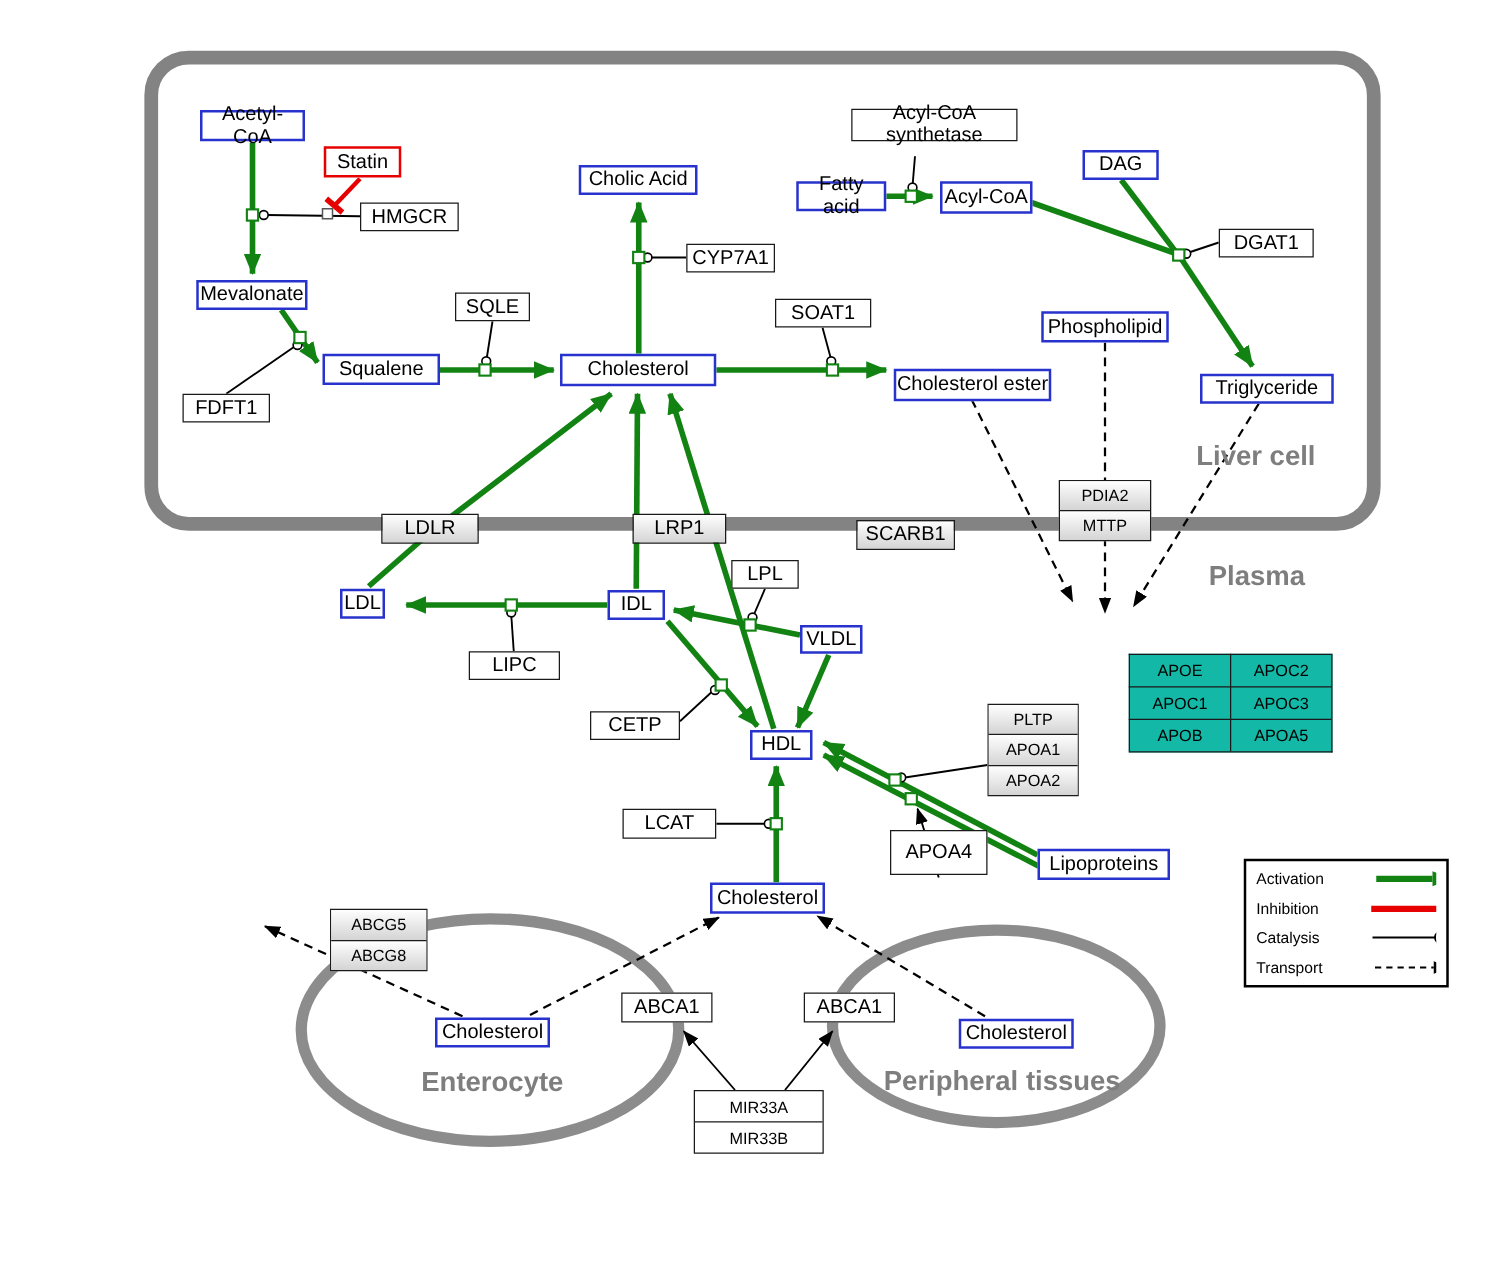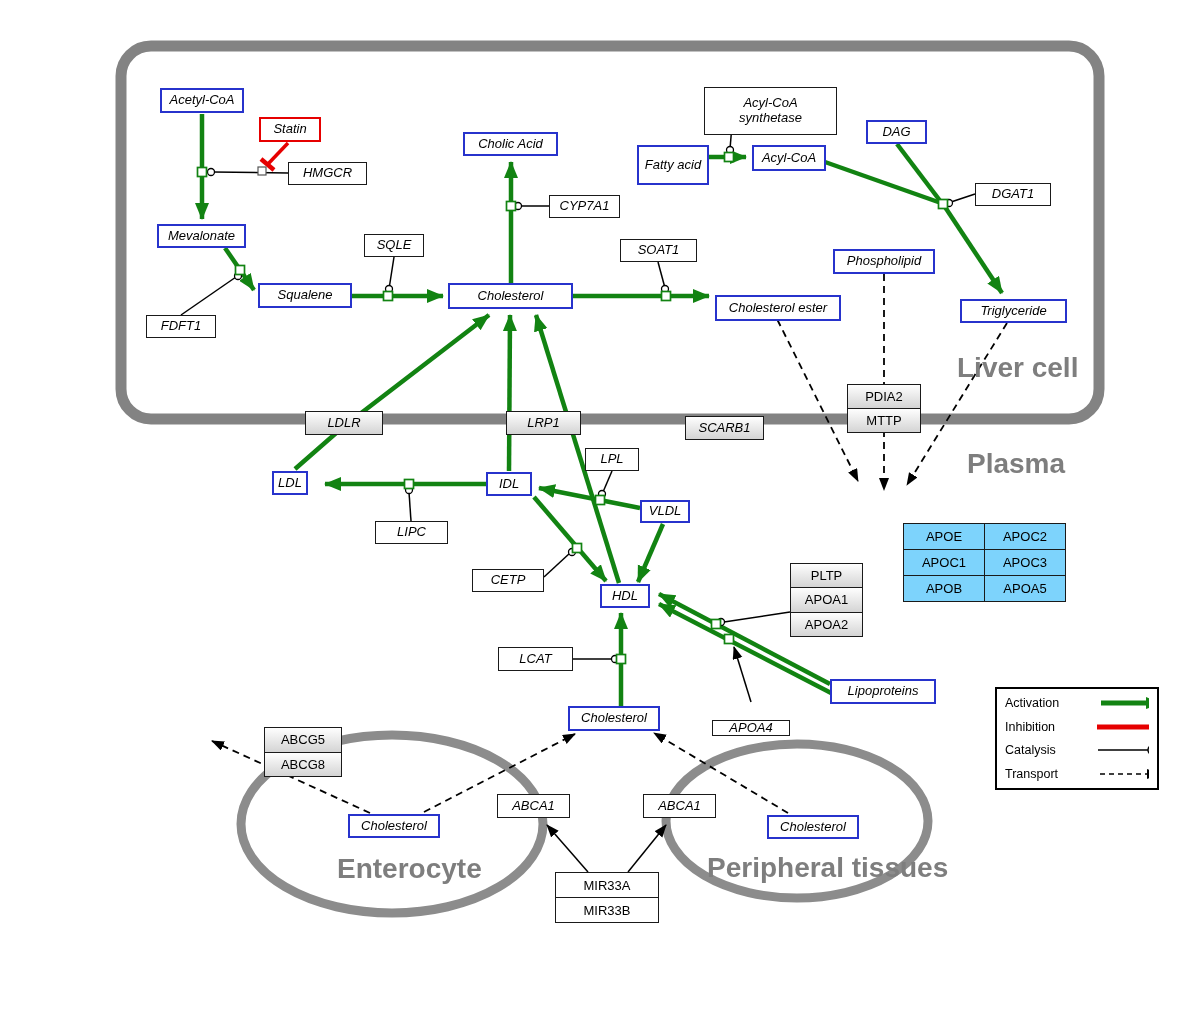--- a/index.html
+++ b/index.html
@@ -1,36 +1,36 @@
 <!DOCTYPE html>
 <html><head>
 <meta charset="utf-8">
 <style>
   html,body{margin:0;padding:0;background:#fff;}
   body{width:1200px;height:1013px;position:relative;overflow:hidden;
        font-family:"Liberation Sans",sans-serif;color:#000;}
   #edges{position:absolute;left:0;top:0;z-index:1;}
   .node{position:absolute;box-sizing:border-box;background:#fff;display:flex;
         align-items:center;justify-content:center;text-align:center;
-        font-size:13px;line-height:1.12;z-index:2;font-style:italic;}
+        font-size:16px;line-height:1.12;z-index:2;}
   .metab{border:2px solid #2733cc;}
   .gene{border:1px solid #1a1a1a;}
   .red{border:2px solid #e60000;}
   .gray-grad{background:linear-gradient(180deg,#fefefe 0%,#d4d4d4 100%);}
   .stack{position:absolute;box-sizing:border-box;display:flex;flex-direction:column;
          z-index:2;border:1px solid #1a1a1a;background:#fff;font-size:13px;}
   .stack .cell{flex:1;display:flex;align-items:center;justify-content:center;
          border-top:1px solid #1a1a1a;box-sizing:border-box;}
   .stack .cell:first-child{border-top:none;}
   .apo{position:absolute;display:grid;grid-template-columns:1fr 1fr;z-index:2;
-       background:#7dd3fc;border-right:1px solid #1a1a1a;border-bottom:1px solid #1a1a1a;
+       background:#14b8a6;border-right:1px solid #1a1a1a;border-bottom:1px solid #1a1a1a;
        font-size:13px;box-sizing:border-box;}
   .apo .cell{border-left:1px solid #1a1a1a;border-top:1px solid #1a1a1a;
        display:flex;align-items:center;justify-content:center;height:25px;}
-  .region-label{position:absolute;color:#7e7e7e;font-weight:bold;font-size:28px;z-index:2;}
+  .region-label{position:absolute;color:#7e7e7e;font-weight:bold;font-size:22px;z-index:2;}
   .legend{position:absolute;left:995px;top:687px;width:164px;height:103px;
        border:2px solid #000;background:#fff;z-index:3;box-sizing:border-box;
        display:flex;flex-direction:column;justify-content:space-evenly;padding:2px 8px;}
   .legend-row{display:flex;align-items:center;justify-content:space-between;
        font-size:12.5px;height:22px;gap:40px;}
 </style>
 </head>
 <body>
 
 <svg id="edges" width="1200" height="1013" viewBox="0 0 1200 1013">
@@ -147,22 +147,22 @@
 <div class="node gene" style="left:288px;top:162px;width:79px;height:23px">HMGCR</div>
 <div class="node metab" style="left:157px;top:224px;width:89px;height:24px">Mevalonate</div>
 <div class="node gene" style="left:146px;top:315px;width:70px;height:23px">FDFT1</div>
 <div class="node metab" style="left:258px;top:283px;width:94px;height:25px">Squalene</div>
 <div class="node gene" style="left:364px;top:234px;width:60px;height:23px">SQLE</div>
 <div class="node metab" style="left:448px;top:283px;width:125px;height:26px">Cholesterol</div>
 <div class="node metab" style="left:463px;top:132px;width:95px;height:24px">Cholic Acid</div>
 <div class="node gene" style="left:549px;top:195px;width:71px;height:23px">CYP7A1</div>
 <div class="node gene" style="left:620px;top:239px;width:77px;height:23px">SOAT1</div>
 <div class="node metab" style="left:715px;top:295px;width:126px;height:26px">Cholesterol ester</div>
-<div class="node gene" style="left:704px;top:87px;width:133px;height:48px;padding:0 28px">Acyl-CoA synthetase</div>
-<div class="node metab" style="left:637px;top:145px;width:72px;height:40px">Fatty acid</div>
+<div class="node gene" style="left:681px;top:87px;width:133px;height:26px;padding:0 28px">Acyl-CoA synthetase</div>
+<div class="node metab" style="left:637px;top:145px;width:72px;height:24px">Fatty acid</div>
 <div class="node metab" style="left:752px;top:145px;width:74px;height:26px">Acyl-CoA</div>
 <div class="node metab" style="left:866px;top:120px;width:61px;height:24px">DAG</div>
 <div class="node gene" style="left:975px;top:183px;width:76px;height:23px">DGAT1</div>
 <div class="node metab" style="left:833px;top:249px;width:102px;height:25px">Phospholipid</div>
 <div class="node metab" style="left:960px;top:299px;width:107px;height:24px">Triglyceride</div>
 
 <div class="node gene gray-grad" style="left:305px;top:411px;width:78px;height:24px">LDLR</div>
 <div class="node gene gray-grad" style="left:506px;top:411px;width:75px;height:24px">LRP1</div>
 <div class="node gene gray-grad" style="left:685px;top:416px;width:79px;height:24px">SCARB1</div>
 <div class="stack" style="left:847px;top:384px;width:74px;height:49px">
@@ -171,21 +171,21 @@
 </div>
 
 <div class="node metab" style="left:272px;top:471px;width:36px;height:24px">LDL</div>
 <div class="node metab" style="left:486px;top:472px;width:46px;height:24px">IDL</div>
 <div class="node metab" style="left:640px;top:500px;width:50px;height:23px">VLDL</div>
 <div class="node metab" style="left:600px;top:584px;width:50px;height:24px">HDL</div>
 <div class="node gene" style="left:375px;top:521px;width:73px;height:23px">LIPC</div>
 <div class="node gene" style="left:585px;top:448px;width:54px;height:23px">LPL</div>
 <div class="node gene" style="left:472px;top:569px;width:72px;height:23px">CETP</div>
 <div class="node gene" style="left:498px;top:647px;width:75px;height:24px">LCAT</div>
-<div class="node gene" style="left:712px;top:720px;width:78px;height:16px">APOA4</div>
+<div class="node gene" style="left:712px;top:664px;width:78px;height:36px">APOA4</div>
 <div class="stack" style="left:790px;top:563px;width:73px;height:74px">
   <div class="cell gray-grad">PLTP</div>
   <div class="cell gray-grad">APOA1</div>
   <div class="cell gray-grad">APOA2</div>
 </div>
 <div class="node metab" style="left:830px;top:679px;width:106px;height:25px">Lipoproteins</div>
 
 <div class="apo" style="left:903px;top:523px;width:163px">
   <div class="cell">APOE</div>
   <div class="cell">APOC2</div>

